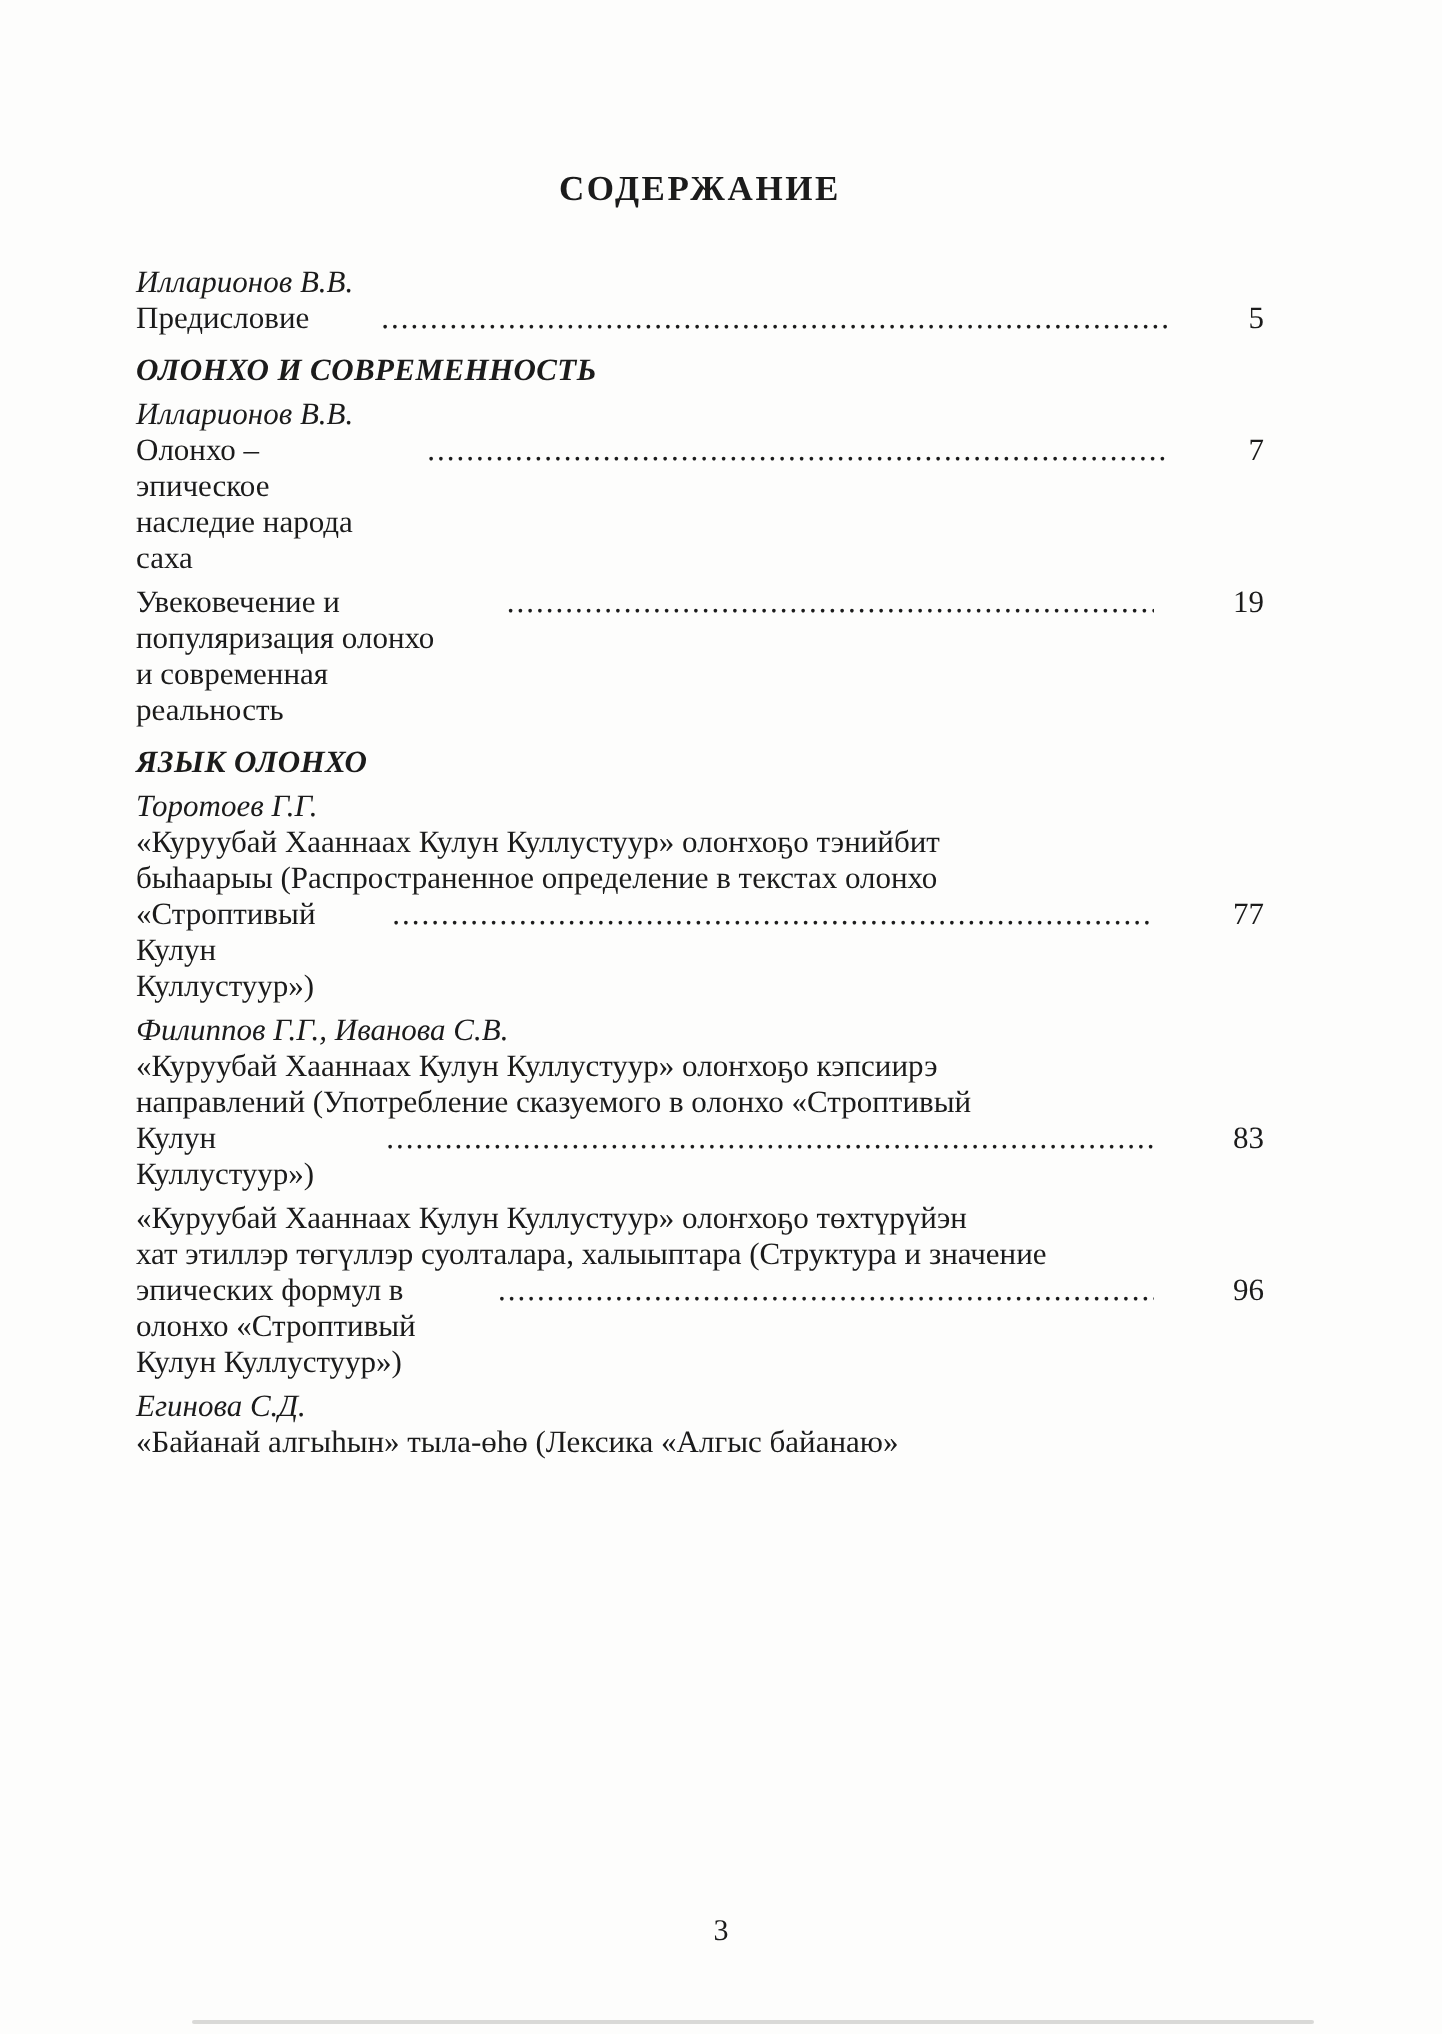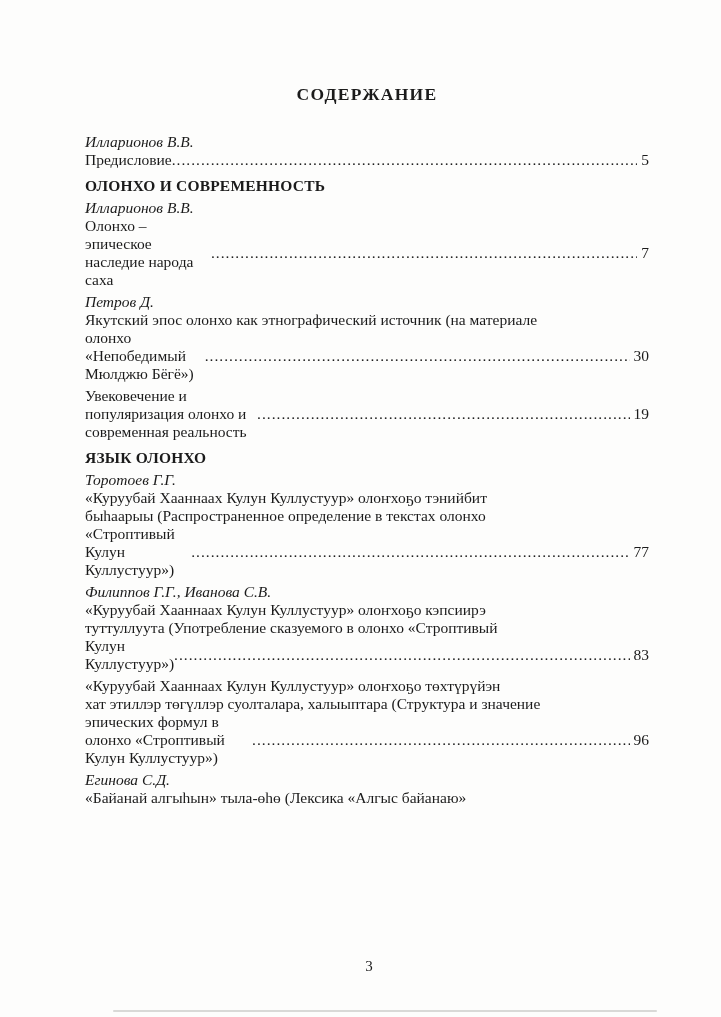--- a/index.html
+++ b/index.html
@@ -6,21 +6,21 @@
   html, body { margin: 0; padding: 0; }
   body {
     width: 721px;
     height: 1017px;
     position: relative;
     overflow: hidden;
     background: #fdfdfc;
     color: #1b1b1b;
     font-family: "Liberation Serif", "DejaVu Serif", serif;
   }
-  .sheet { position: absolute; inset: 0; margin-left: 17px; }
+  .sheet { position: absolute; inset: 0; }
   .content {
     position: absolute;
     left: 68px;
     top: 84px;
     width: 564px;
   }
   .toc-title {
     margin: 0 0 28px 0;
     font-size: 17.5px;
     font-weight: bold;
@@ -33,24 +33,26 @@
   }
   .entry { margin-top: 4px; }
   .entry:first-child { margin-top: 0; }
   .author {
     font-style: italic;
   }
   .section-header {
     font-weight: bold;
     letter-spacing: 0.2px;
     margin: 8px 0 4px 0;
+    font-style: italic;
   }
   .line {
     display: flex;
-    align-items: center;
+    align-items: flex-start;
+    gap: 36px;
   }
   .line .text {
     white-space: pre-wrap;
     flex: 0 1 auto;
   }
   .dots {
     flex: 1 1 auto;
     min-width: 0;
     overflow: hidden;
     white-space: nowrap;
@@ -100,31 +102,20 @@
         <div class="section-header">ОЛОНХО И СОВРЕМЕННОСТЬ</div>
         <div class="entry">
           <div class="author">Илларионов В.В.</div>
           <div class="line">
             <span class="text">Олонхо – эпическое наследие народа саха</span>
             <span class="dots"></span>
             <span class="pnum">7</span>
           </div>
         </div>
         <div class="entry">
-          <div class="author">Петров Д.</div>
-          <div class="line">
-            <span class="text">Якутский эпос олонхо как этнографический источник (на материале</span>
-          </div>
-          <div class="line">
-            <span class="text">олонхо «Непобедимый Мюлджю Бёгё»)</span>
-            <span class="dots"></span>
-            <span class="pnum">30</span>
-          </div>
-        </div>
-        <div class="entry">
           <div class="line">
             <span class="text">Увековечение и популяризация олонхо и современная реальность</span>
             <span class="dots"></span>
             <span class="pnum">19</span>
           </div>
         </div>
         <div class="section-header">ЯЗЫК ОЛОНХО</div>
         <div class="entry">
           <div class="author">Торотоев Г.Г.</div>
           <div class="line">
@@ -138,21 +129,21 @@
             <span class="dots"></span>
             <span class="pnum">77</span>
           </div>
         </div>
         <div class="entry">
           <div class="author">Филиппов Г.Г., Иванова С.В.</div>
           <div class="line">
             <span class="text">«Куруубай Хааннаах Кулун Куллустуур» олоҥхоҕо кэпсиирэ</span>
           </div>
           <div class="line">
-            <span class="text">туттуллуута (Употребление сказуемого в олонхо «Строптивый</span>
+            <span class="text">направлений (Употребление сказуемого в олонхо «Строптивый</span>
           </div>
           <div class="line">
             <span class="text">Кулун Куллустуур»)</span>
             <span class="dots"></span>
             <span class="pnum">83</span>
           </div>
         </div>
         <div class="entry">
           <div class="line">
             <span class="text">«Куруубай Хааннаах Кулун Куллустуур» олоҥхоҕо төхтүрүйэн</span>

